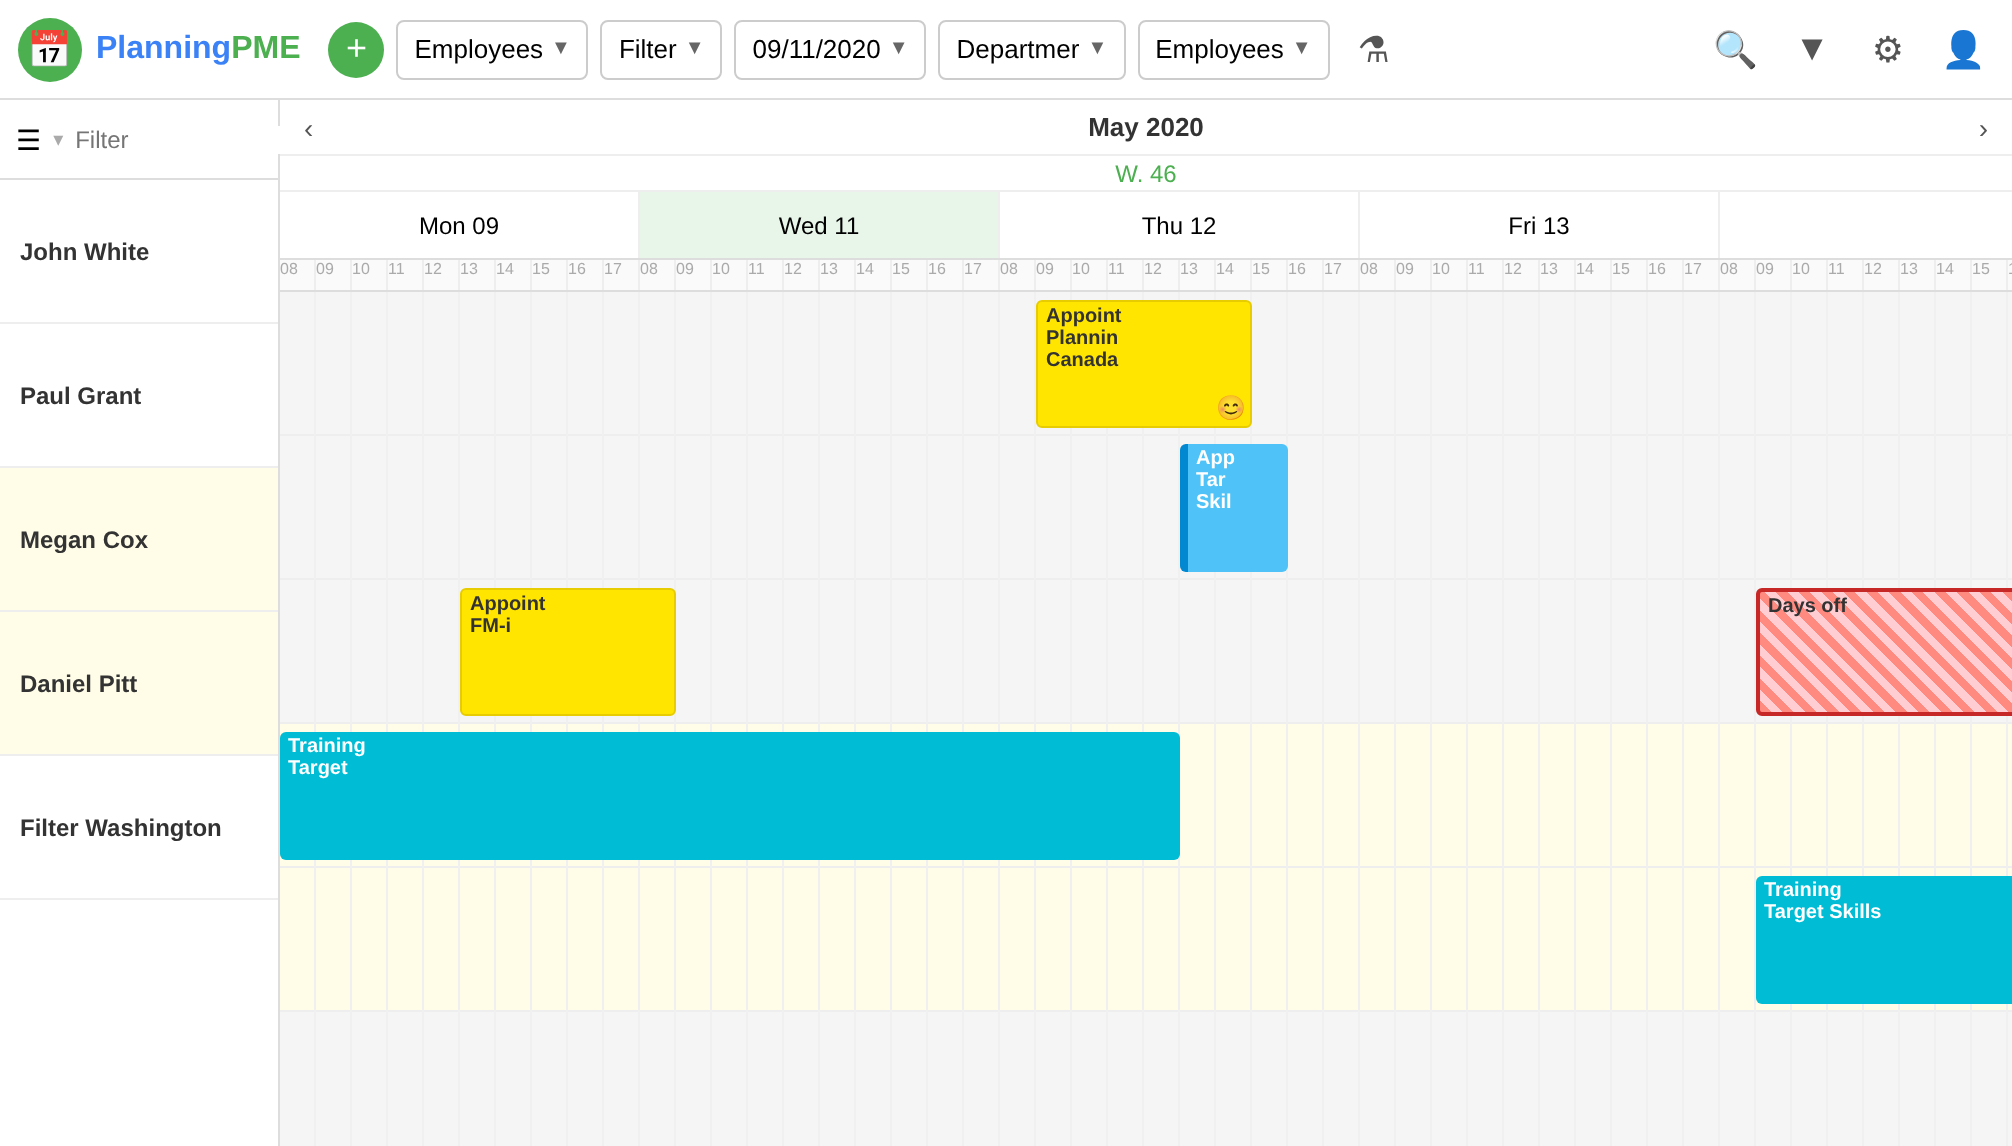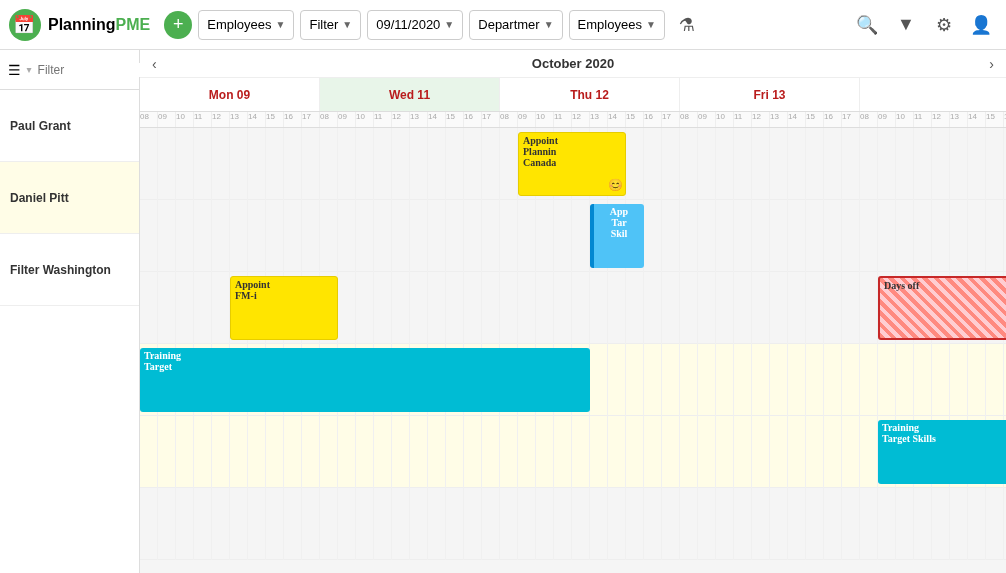--- a/index.html
+++ b/index.html
@@ -23,21 +23,21 @@
     }
     .logo-icon {
       width: 34px;
       height: 34px;
     }
     .logo-text {
       font-size: 16px;
       font-weight: bold;
       color: #3a3a3a;
     }
-    .logo-text span { color: #000000; }
+    .logo-text span { color: #3b82f6; }
     .toolbar-btn {
       display: flex;
       align-items: center;
       justify-content: center;
       background: #4CAF50;
       border-radius: 50%;
       width: 28px;
       height: 28px;
       color: white;
       font-size: 18px;
@@ -160,21 +160,21 @@
     }
     .day-header {
       display: flex;
       flex-direction: column;
       align-items: center;
       justify-content: center;
       border-right: 1px solid #eee;
       font-size: 11px;
       flex-shrink: 0;
     }
-    .day-name { font-weight: bold; color: #b91c1c; font-size: 12px; }
+    .day-name { font-weight: normal; color: #000000; font-size: 12px; }
 
     
     .ticks-row {
       display: flex;
       height: 16px;
       background: #fafafa;
       border-bottom: 1px solid #ddd;
       overflow: hidden;
     }
     .tick {
@@ -183,21 +183,20 @@
       font-size: 8px;
       color: #aaa;
       border-right: 1px solid #eee;
       overflow: hidden;
     }
 
     
     .calendar-grid {
       flex: 1;
       overflow: hidden;
-      font-family: Liberation Serif, serif;
     }
     .grid-row {
       display: flex;
       height: 72px;
       border-bottom: 1px solid #eee;
       position: relative;
     }
     .grid-row.highlight { background: #fffde7; }
     .grid-cell {
       width: 18px;
@@ -277,34 +276,37 @@
 
 <div class="main-layout">
 
   <div class="left-panel">
     <div class="left-panel-toolbar">
       <span style="font-size:14px;cursor:pointer;">☰</span>
       <span style="font-size:10px;color:#aaa;">▾</span>
       <input class="filter-input" type="text" placeholder="Filter" style="">
     </div>
     <div class="employee-list" id="employee-list">
+    <div class="employee-row">John White</div>
         <div class="employee-row">Paul Grant</div>
+        <div class="employee-row highlight">Megan Cox</div>
         <div class="employee-row highlight">Daniel Pitt</div>
         <div class="employee-row">Filter Washington</div>
       </div>
   </div>
 
   <div class="calendar-area">
 
     <div class="calendar-header-top">
       <span class="nav-arrow left">‹</span>
-      <span class="month-title">October 2020</span>
+      <span class="month-title">May 2020</span>
       <span class="nav-arrow right">›</span>
     </div>
 
+    <div class="week-number">W. 46</div>
 
     <div class="day-headers" id="day-headers">
         <div class="day-header" style="width: 180px; min-width: 180px;">
           <span class="day-name">Mon 09</span>
         </div>
         <div class="day-header" style="width: 180px; min-width: 180px; background: rgb(232, 245, 233);">
           <span class="day-name">Wed 11</span>
         </div>
         <div class="day-header" style="width: 180px; min-width: 180px;">
           <span class="day-name">Thu 12</span>
@@ -419,21 +421,21 @@
           <div class="grid-cell"></div>
           <div class="event event-yellow" style="left: 378px; width: 108px; top: 4px; height: 64px;">
             <div>
               <div>Appoint</div>
               <div>Plannin</div>
               <div>Canada</div>
             </div>
             <span class="emoji">😊</span>
           </div>
         </div>
-        <div class="grid-row" style="position: relative; text-align: center;">
+        <div class="grid-row" style="position: relative;">
           <div class="grid-cell"></div>
           <div class="grid-cell"></div>
           <div class="grid-cell"></div>
           <div class="grid-cell"></div>
           <div class="grid-cell"></div>
           <div class="grid-cell"></div>
           <div class="grid-cell"></div>
           <div class="grid-cell"></div>
           <div class="grid-cell"></div>
           <div class="grid-cell"></div>

